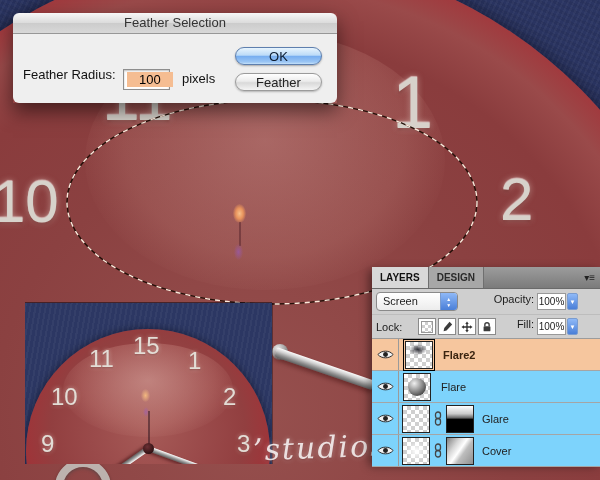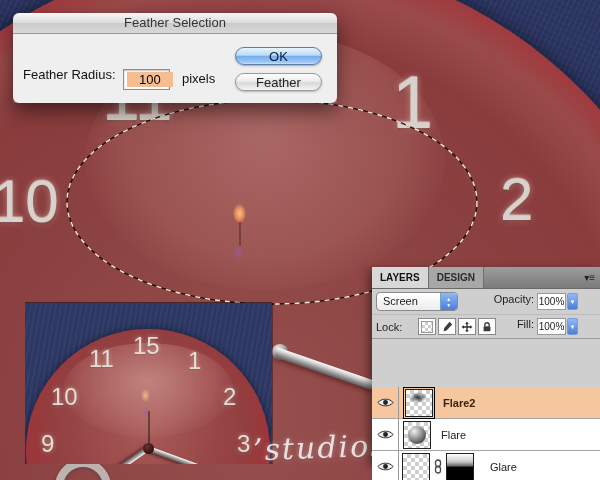--- a/index.html
+++ b/index.html
@@ -84,23 +84,23 @@
   .pct-label{font-size:11px;margin-right:3px;}
   .value-box{width:27px;height:15px;background:#fff;border:1px solid #999;font-size:10px;
        text-align:center;line-height:15px;}
   .value-arrow{width:11px;height:17px;margin-left:1px;border-radius:2px;border:1px solid #7a9cd0;
        background:linear-gradient(#8fb9f7,#4a7fd8);color:#fff;font-size:6px;text-align:center;line-height:16px;
        box-sizing:border-box;}
   .lock-row{display:flex;align-items:center;height:23px;padding:0 22px 0 4px;border-bottom:1px solid #9c9c9c;}
   .lock-label{margin-right:16px;}
   .lock-btn{width:16px;height:15px;background:#fff;border:1px solid #8a8a8a;margin-right:2px;
        display:flex;align-items:center;justify-content:center;}
-  .layer-row{position:relative;display:flex;align-items:center;height:31px;background:#ffffff;
+  .layer-row{position:relative;display:flex;align-items:center;height:31px;background:#7dd3fc;
        border-bottom:1px solid #a5a5a5;}
-  .layer-row.selected{background:#f6c69e;margin-top:48px;}
+  .layer-row.selected{background:#f6c69e;}
   .eye-cell{width:26px;align-self:stretch;border-right:1px solid #9a9a9a;display:flex;align-items:center;justify-content:center;}
   .checker{background-color:#fff;background-image:
        linear-gradient(45deg,#cfcfcf 25%,transparent 25%,transparent 75%,#cfcfcf 75%),
        linear-gradient(45deg,#cfcfcf 25%,transparent 25%,transparent 75%,#cfcfcf 75%);
        background-position:0 0,4px 4px;background-size:8px 8px;}
   .thumb{position:relative;width:26px;height:26px;margin-left:4px;border:1px solid #222;overflow:hidden;flex:none;}
   .layer-row.selected .thumb{outline:1px solid #000;outline-offset:1px;margin-left:6px;}
   .blob-flare2{position:absolute;left:3px;top:2px;width:18px;height:11px;border-radius:50%;
        background:radial-gradient(ellipse,rgba(40,40,48,.95),rgba(40,40,48,0) 72%);}
   .blob-sphere{position:absolute;left:4px;top:4px;width:18px;height:18px;border-radius:50%;
@@ -260,21 +260,21 @@
           </svg>
       </span>
       <span class="thumb checker" style="margin-left:3px;"></span>
       <span class="chain">
         <svg width="8" height="15" viewBox="0 0 8 15">
             <rect x="1.5" y="1" width="5" height="6.5" rx="2.5" fill="none" stroke="#444" stroke-width="1.3"></rect>
             <rect x="1.5" y="7.5" width="5" height="6.5" rx="2.5" fill="none" stroke="#444" stroke-width="1.3"></rect>
           </svg>
       </span>
       <span class="mask-thumb mask-glare"></span>
-      <span class="layer-name" style="margin-left:16px;">Glare</span>
+      <span class="layer-name" style="margin-left:8px;">Glare</span>
     </div>
 
     <div class="layer-row">
       <span class="eye-cell">
         <svg width="17" height="11" viewBox="0 0 18 11">
             <path d="M1 5.5 C4.5 .8 13.5 .8 17 5.5 C13.5 10.2 4.5 10.2 1 5.5 Z" fill="#f2f2f2" stroke="#222"></path>
             <circle cx="9" cy="5.5" r="2.6" fill="#222"></circle>
           </svg>
       </span>
       <span class="thumb checker" style="margin-left:3px;">

